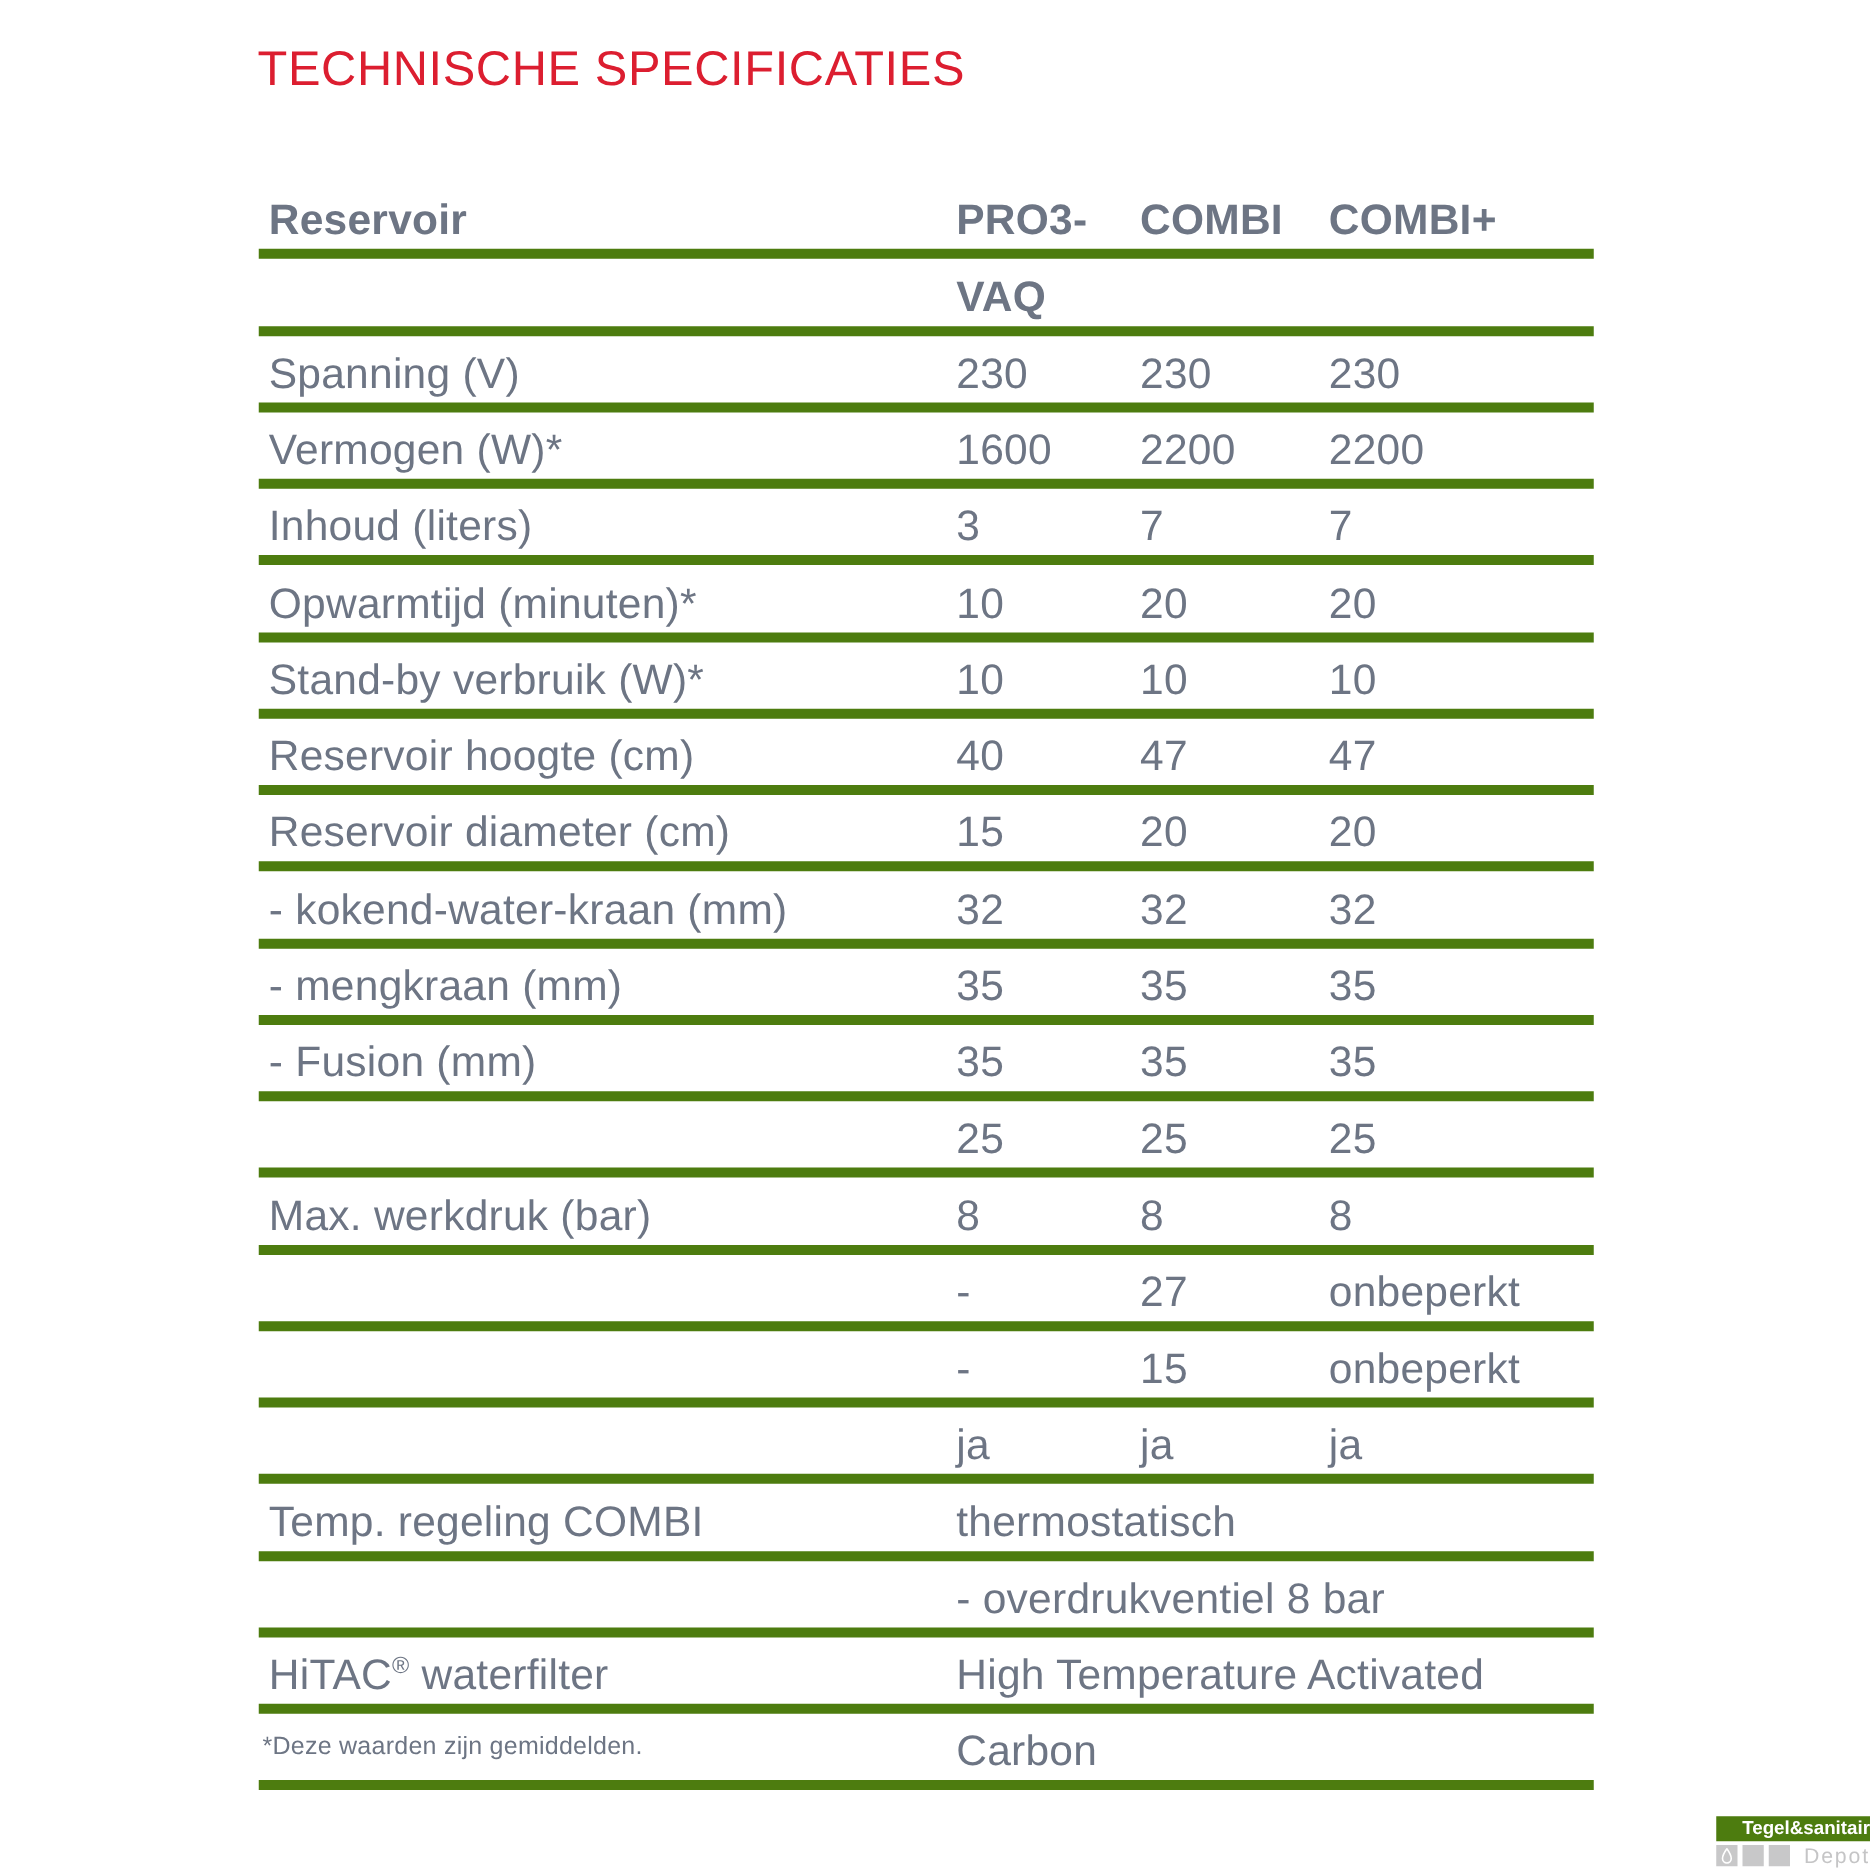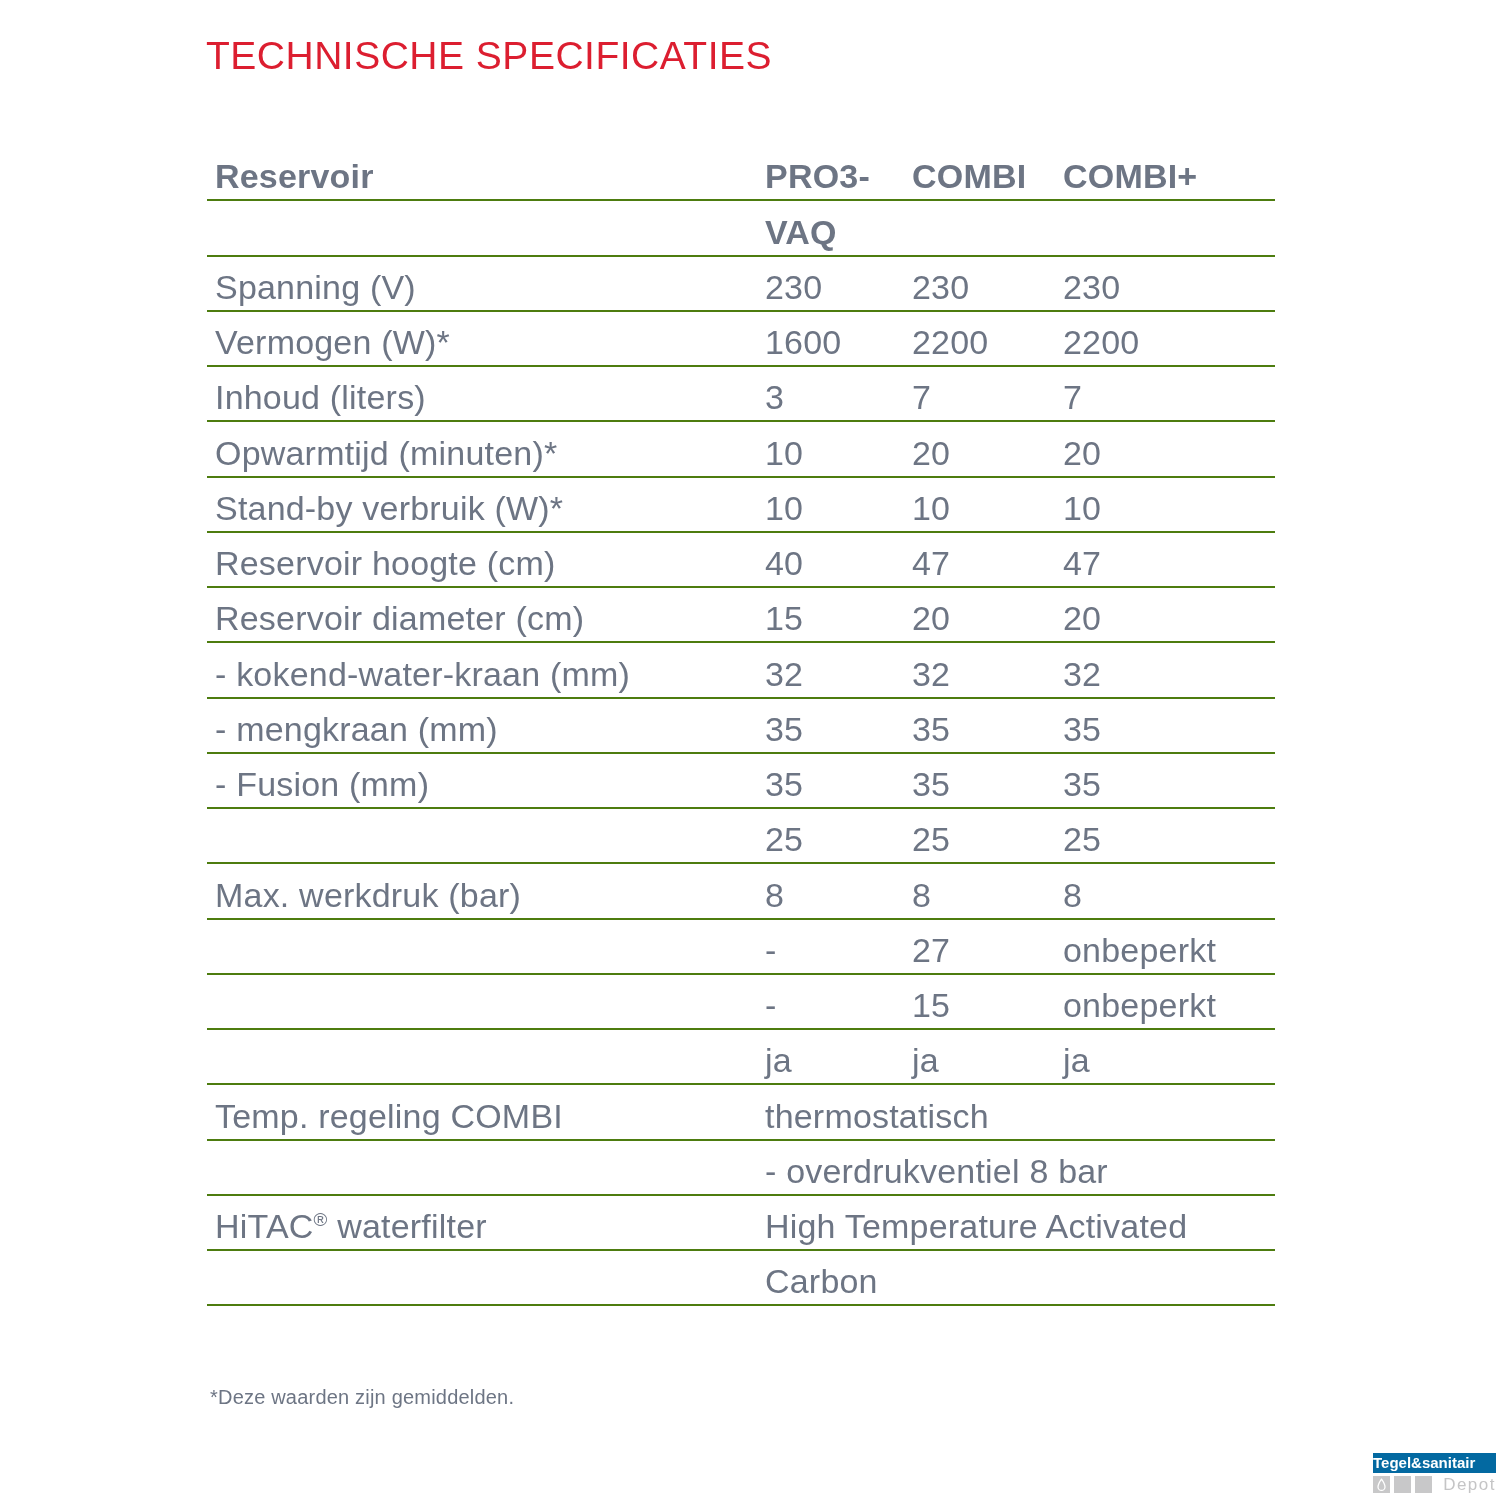--- a/index.html
+++ b/index.html
@@ -16,21 +16,21 @@
     font-size:39px;font-weight:400;letter-spacing:.5px;
     color:#DC1E30;
     white-space:nowrap;
   }
   .spec-table{
     position:absolute;left:207px;top:146px;width:1068px;
   }
   .row{
     position:relative;
     height:53.25px;
-    border-bottom:2px solid #4d7c0f;
+    border-bottom:8px solid #4d7c0f;
   }
   .cell{
     position:absolute;bottom:6px;
     white-space:nowrap;
     font-size:34px;color:#6D7584;letter-spacing:.2px;
     line-height:1;
   }
   .lbl{left:8px;}
   .c1{left:558px;}
   .c2{left:705px;}
@@ -39,23 +39,23 @@
   .cell sup{font-size:.55em;vertical-align:super;line-height:0;}
   .footnote{
     position:absolute;left:210px;top:1386px;
     font-size:20px;color:#6D7584;letter-spacing:.2px;
     white-space:nowrap;
   }
   .logo{
     position:absolute;left:1373px;top:1453px;width:123px;
   }
   .logo-bar{
-    background:#0369a1;color:#ffffff;
+    background:#4d7c0f;color:#ffffff;
     font-weight:700;font-size:15px;
-    height:20px;line-height:20px;text-align:left;
+    height:20px;line-height:20px;text-align:right;
     white-space:nowrap;overflow:hidden;
   }
   .logo-row{
     display:flex;align-items:center;gap:4px;margin-top:3px;height:17px;
   }
   .sq{
     width:17px;height:17px;background:#C8C8C9;
     display:flex;align-items:center;justify-content:center;
     flex:0 0 auto;
   }

